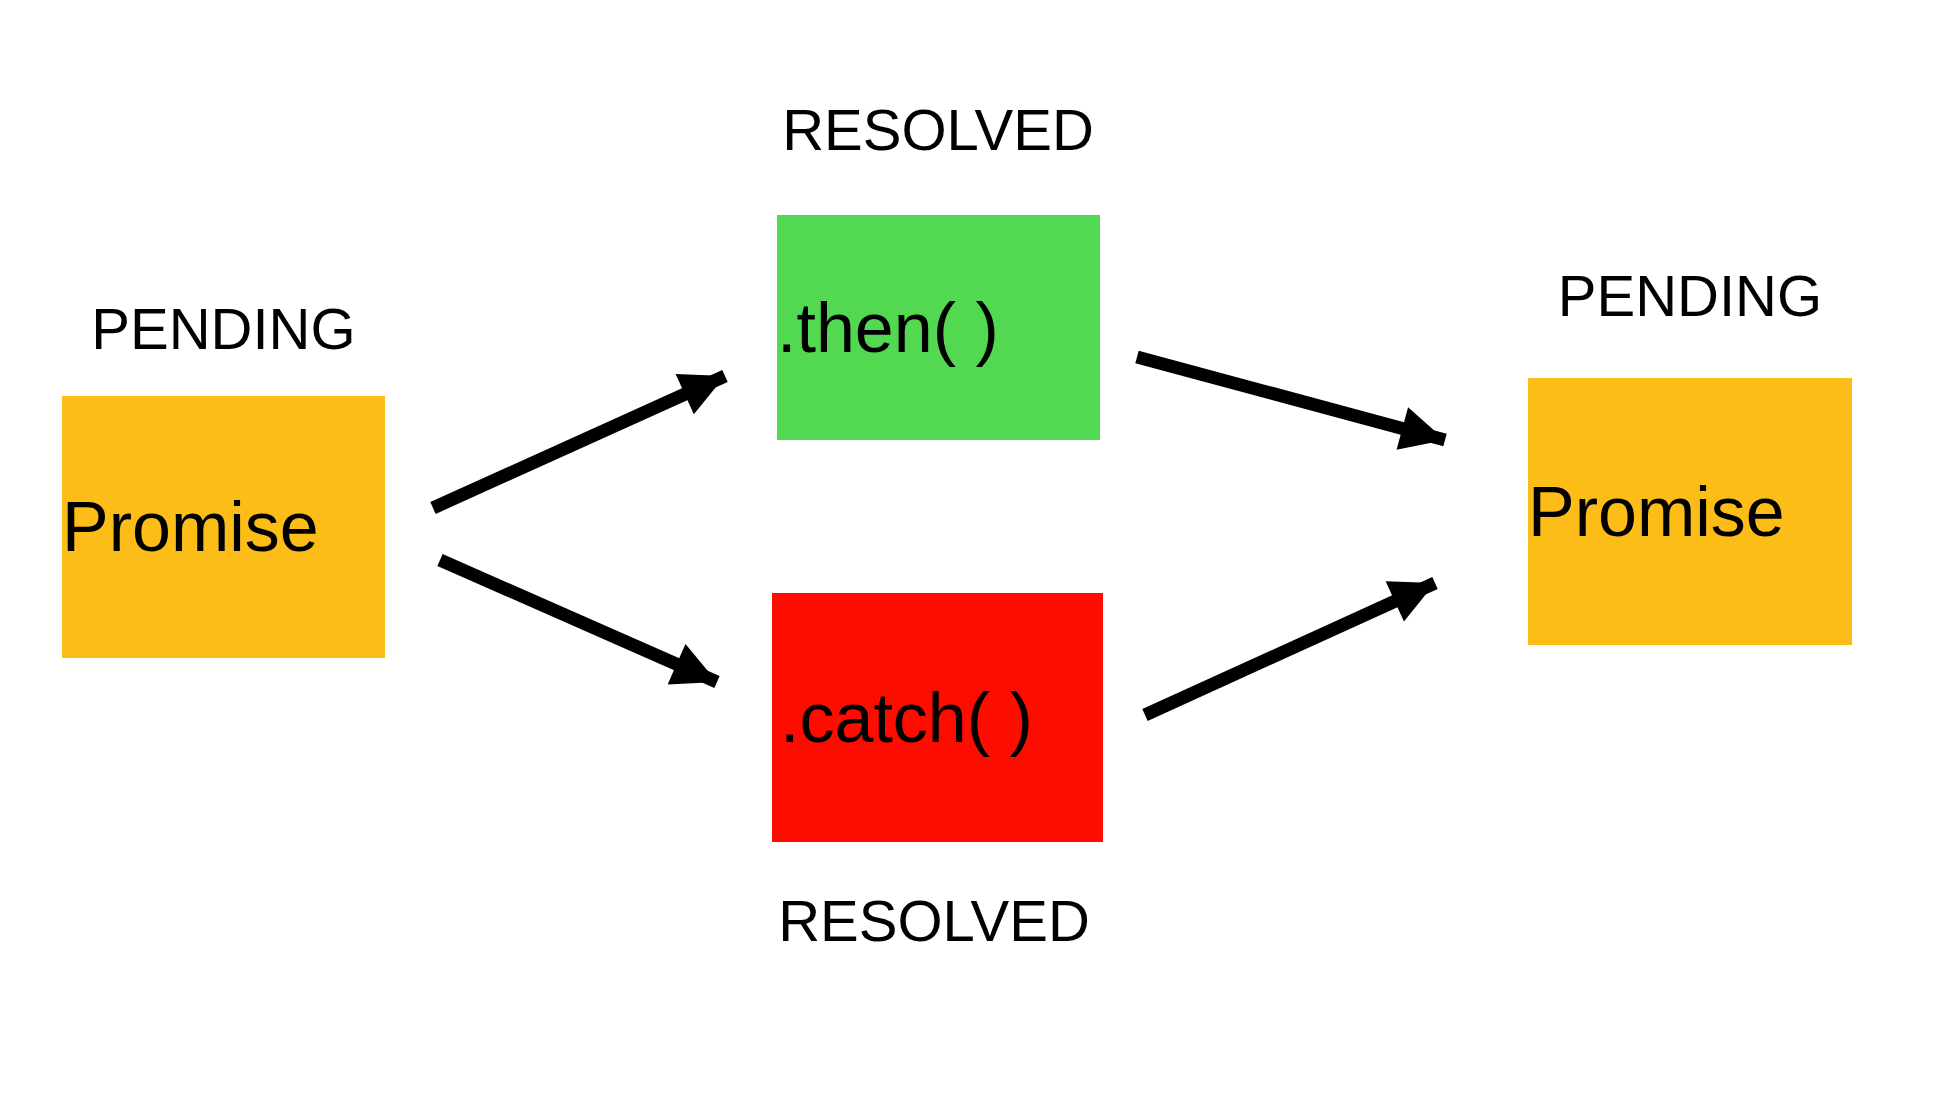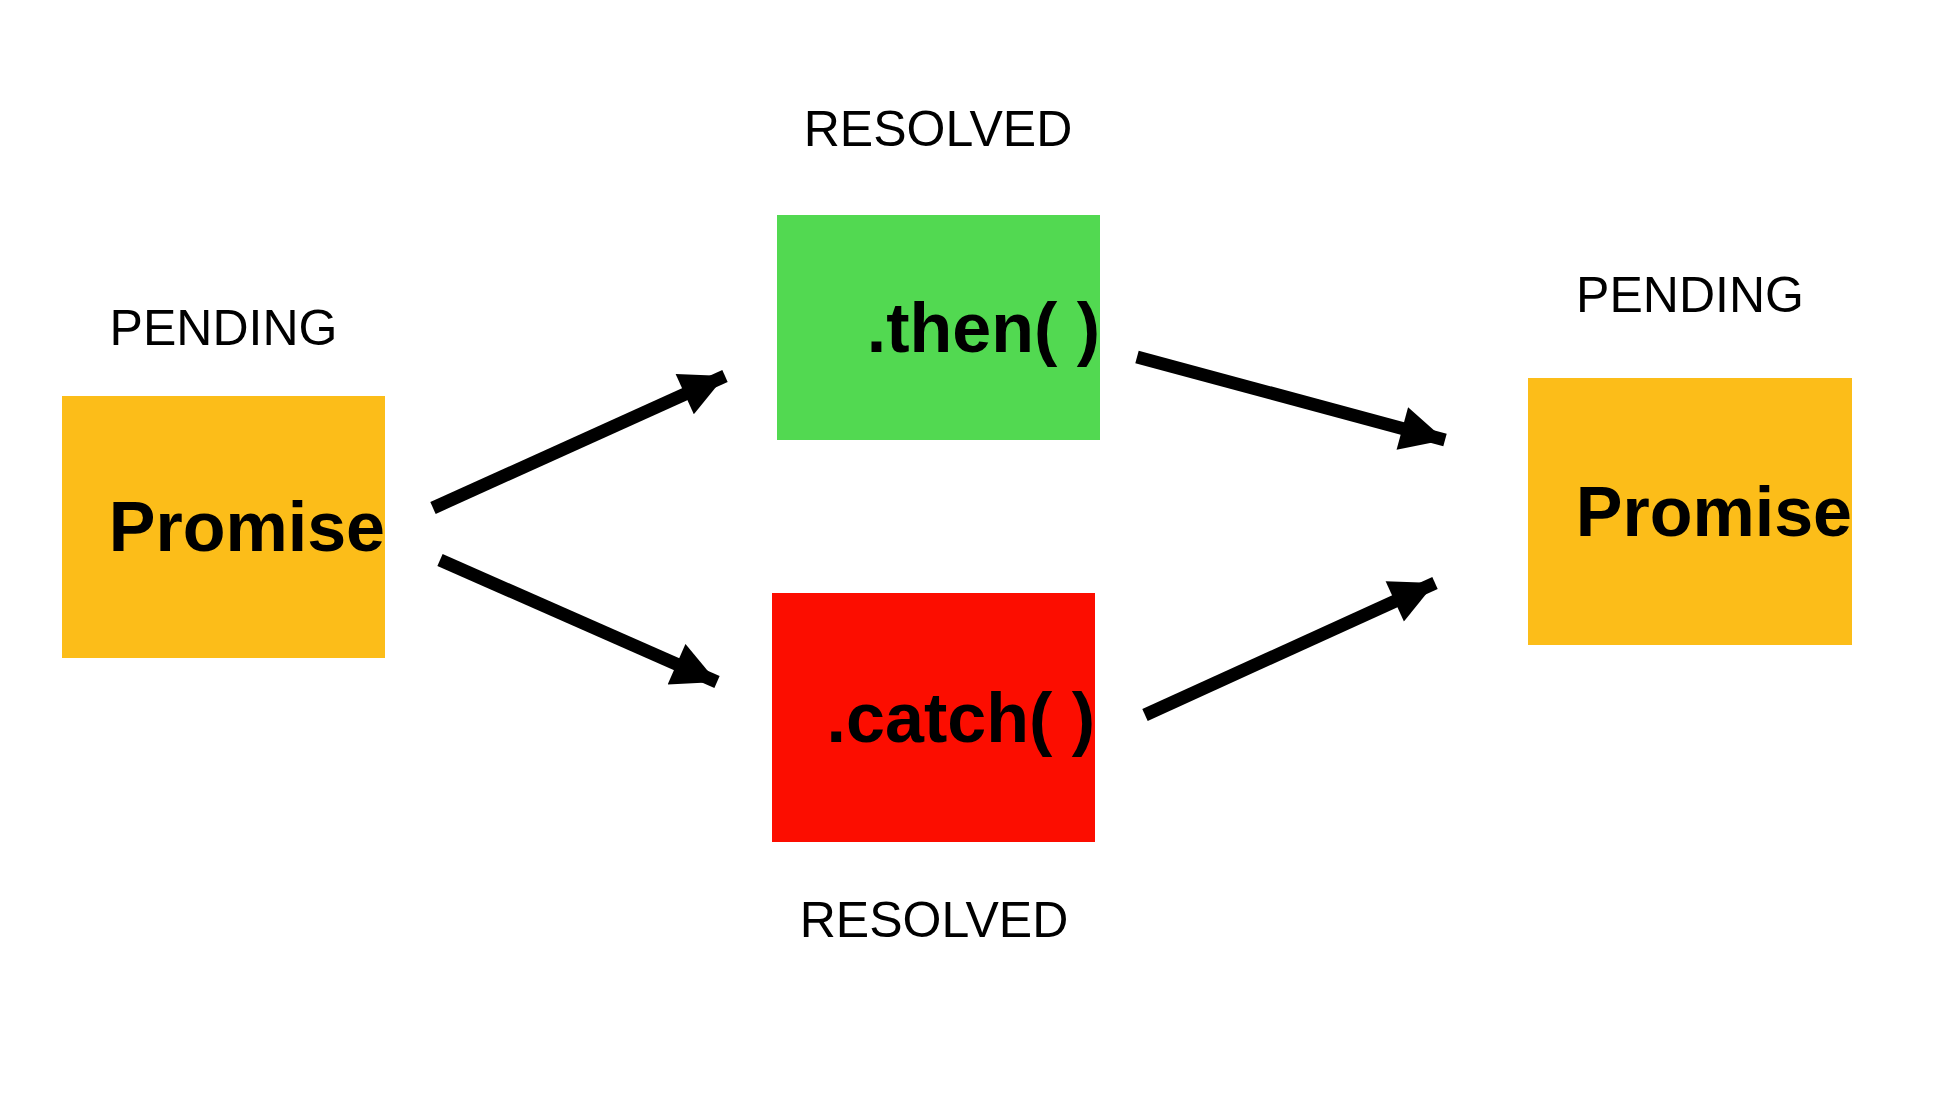--- a/index.html
+++ b/index.html
@@ -14,38 +14,37 @@
     height: 1098px;
     background: var(--color-background, #ffffff);
     overflow: hidden;
   }
   .state-label {
     position: absolute;
     display: flex;
     align-items: center;
     justify-content: center;
     height: 72px;
-    font-size: 50px;
+    font-size: 58px;
     color: var(--color-text, #000000);
     white-space: nowrap;
     letter-spacing: 0;
   }
   .node-box {
     position: absolute;
     display: flex;
     align-items: center;
-    justify-content: flex-end;
+    justify-content: flex-start;
     font-size: 70px;
     color: var(--color-text, #000000);
     white-space: nowrap;
-    font-weight: bold;
   }
   .box-pending-left   { left: 62px;  top: 396px; width: 323px; height: 262px; background: var(--color-pending,  #FCBD19); }
   .box-then           { left: 777px; top: 215px; width: 323px; height: 225px; background: var(--color-resolved, #52D951); }
-  .box-catch          { left: 772px; top: 593px; width: 323px; height: 249px; background: var(--color-rejected, #FC0D00); }
+  .box-catch          { left: 772px; top: 593px; width: 323px; height: 249px; background: var(--color-rejected, #FC0D00); padding-left: 8px; }
   .box-pending-right  { left: 1528px; top: 378px; width: 324px; height: 267px; background: var(--color-pending, #FCBD19); }
 
   .label-pending-left  { left: 62px;   top: 292px; width: 323px; }
   .label-resolved      { left: 737px;  top: 93px;  width: 402px; }
   .label-rejected      { left: 733px;  top: 884px; width: 402px; }
   .label-pending-right { left: 1488px; top: 259px; width: 404px; }
 
   .arrows-layer {
     position: absolute;
     left: 0; top: 0;

